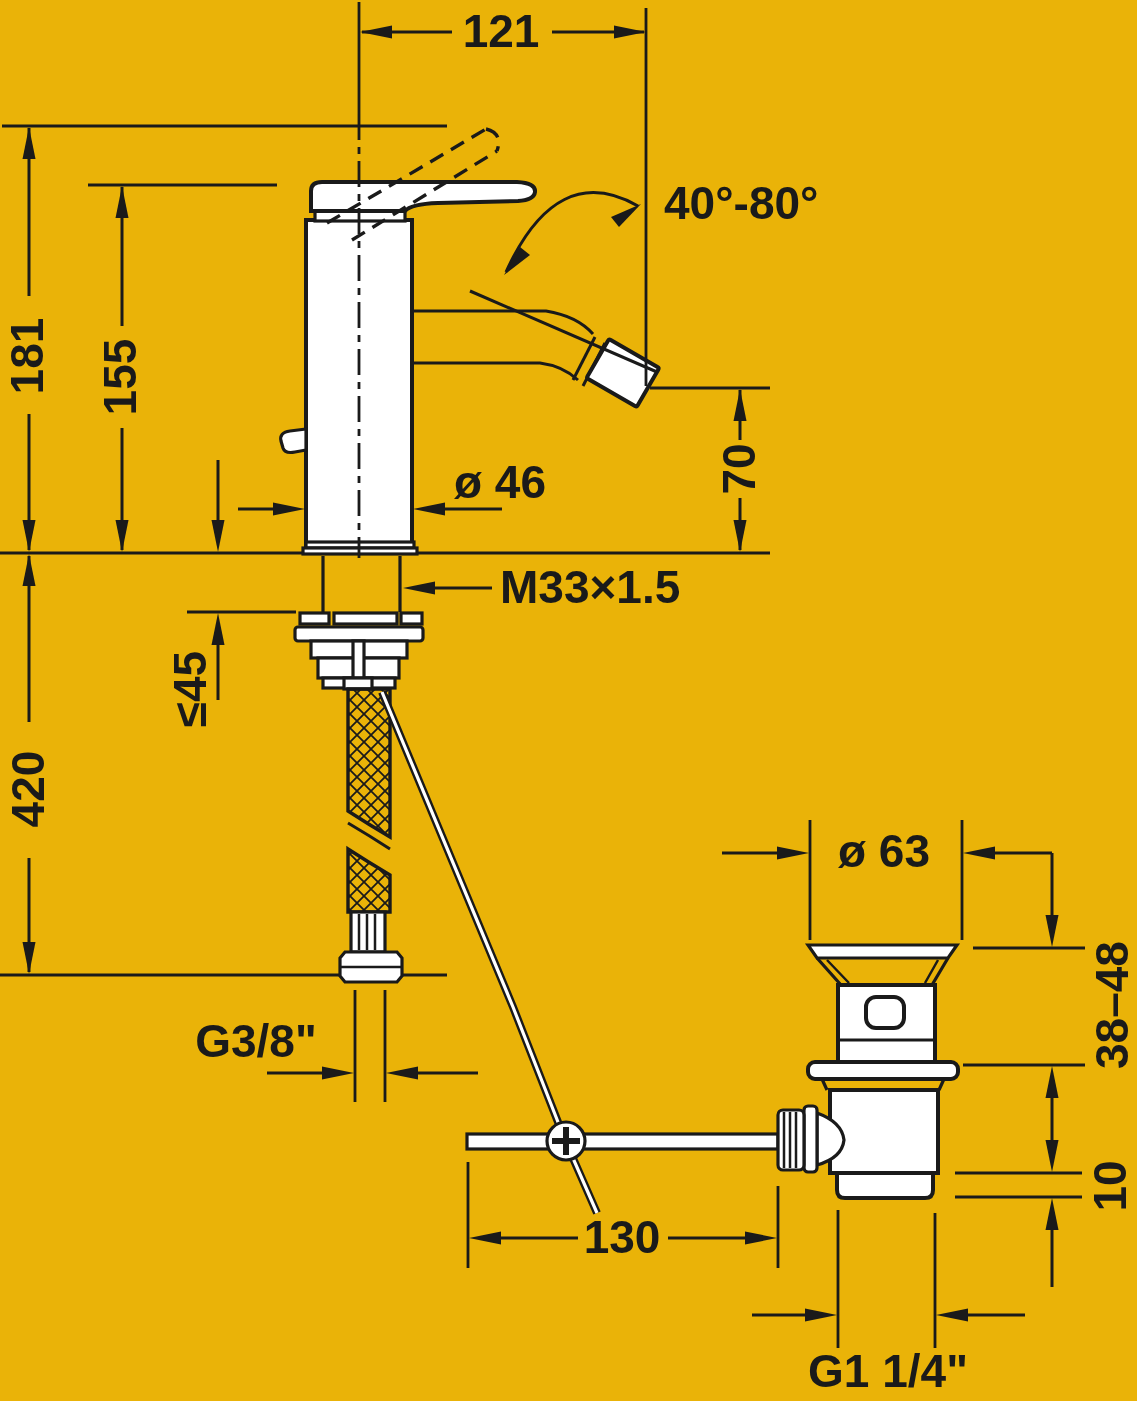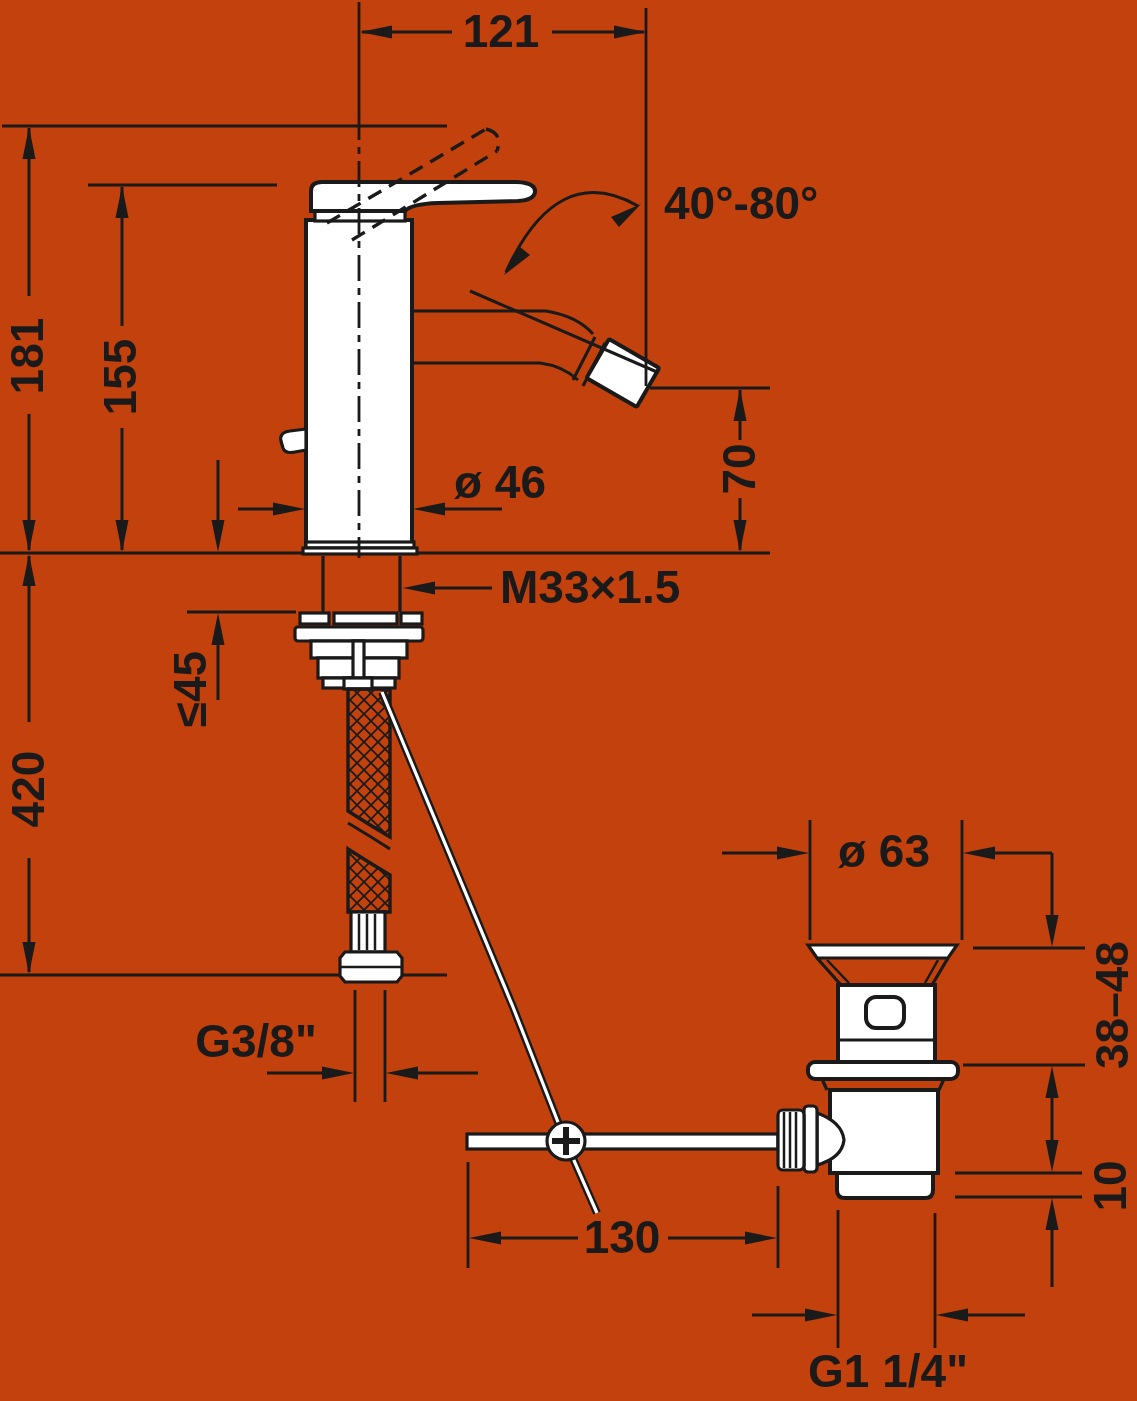--- a/index.html
+++ b/index.html
@@ -1,16 +1,16 @@
 <!DOCTYPE html>
 <html><head>
 <meta charset="utf-8">
 <style>
   html,body{margin:0;padding:0;background:#ffffff;}
-  .canvas{position:relative;width:1137px;height:1401px;background:#c2410c;overflow:hidden;}
+  .canvas{position:relative;width:1137px;height:1401px;background:#eab308;overflow:hidden;}
   svg{position:absolute;left:0;top:0;}
   text{font-family:"Liberation Sans", sans-serif;font-weight:bold;font-size:46px;fill:#1a1a1a;}
   .ln{stroke:#1a1a1a;stroke-width:3;fill:none;}
   .ext{stroke:#1a1a1a;stroke-width:2.8;fill:none;}
   .part{stroke:#1a1a1a;stroke-width:4;fill:#ffffff;}
   .part-thin{stroke:#1a1a1a;stroke-width:3.2;fill:#ffffff;}
   .detail{stroke:#1a1a1a;stroke-width:2.5;fill:none;}
   .arrow{fill:#1a1a1a;stroke:none;}
 </style>
 </head>

